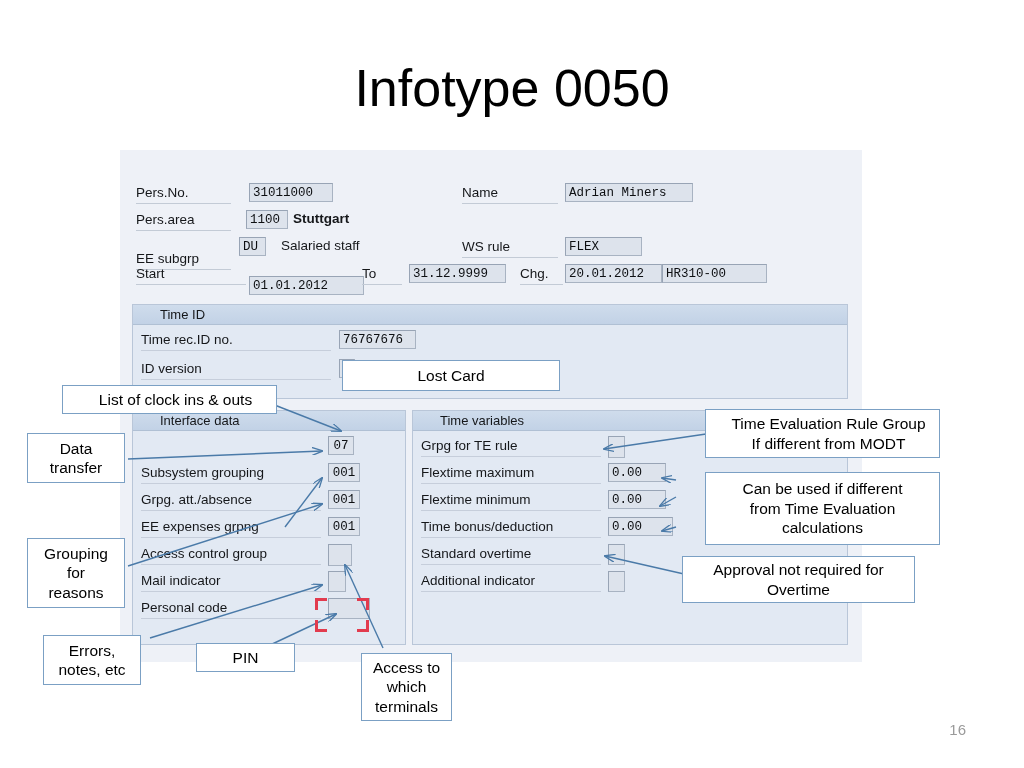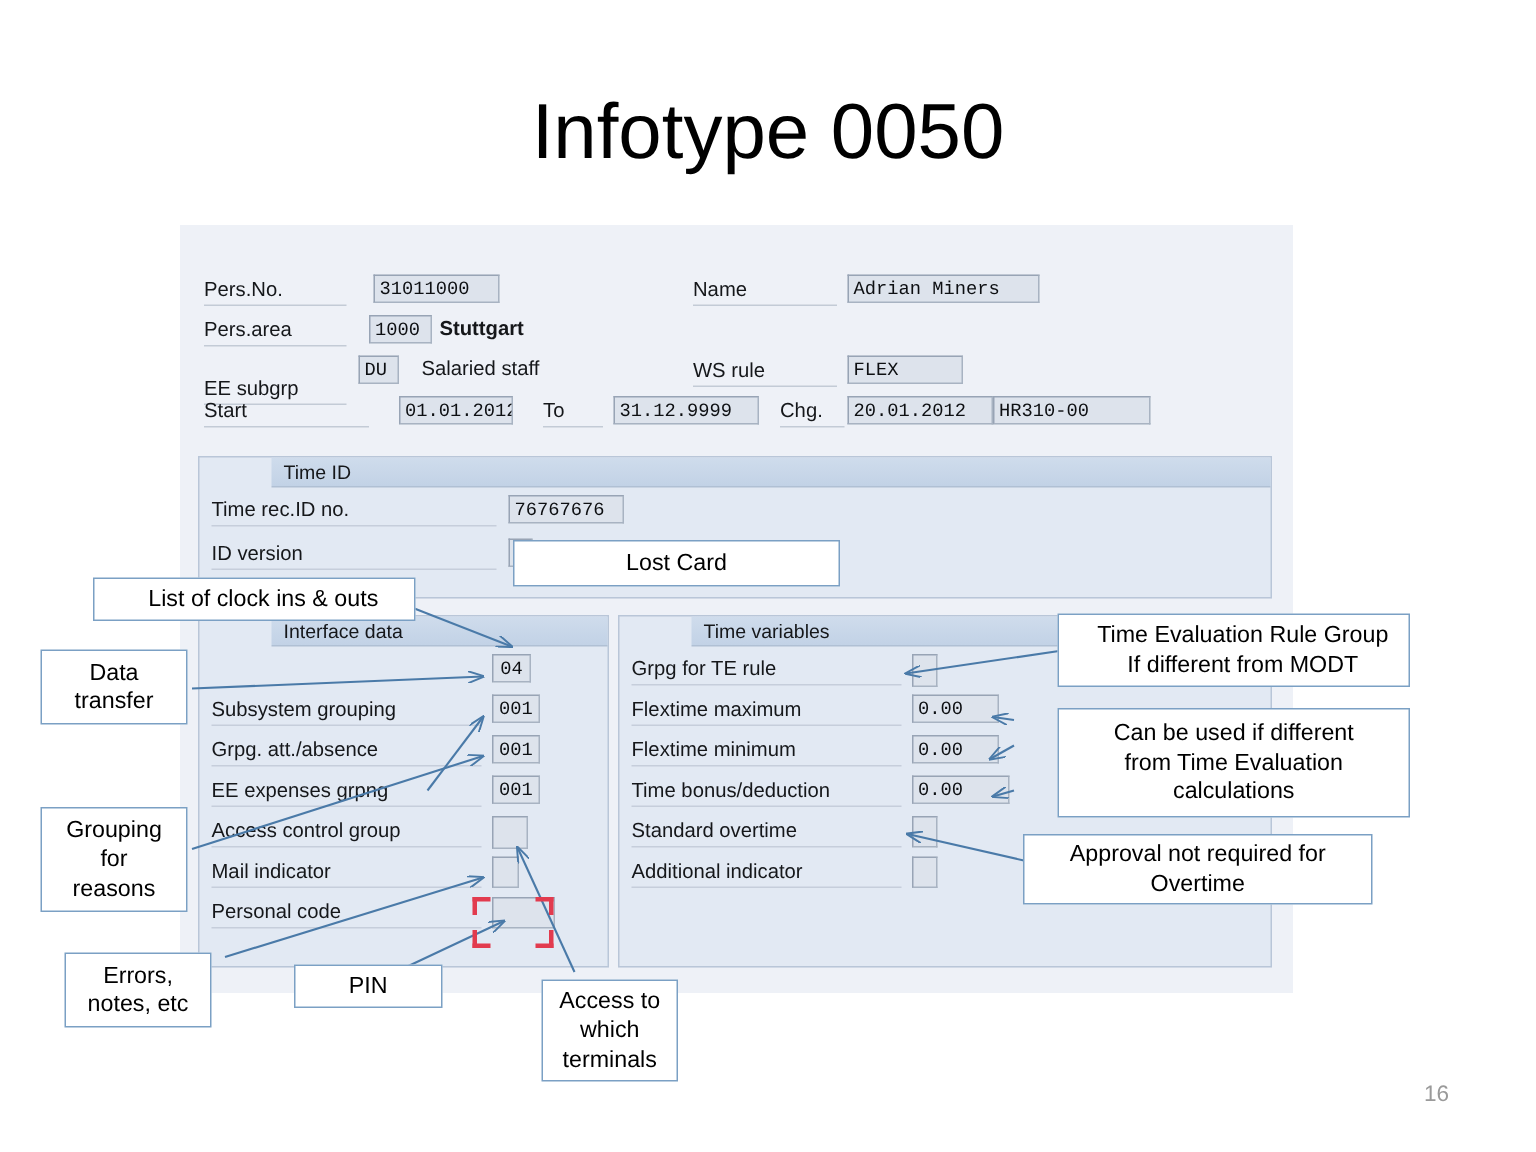--- a/index.html
+++ b/index.html
@@ -78,24 +78,23 @@
     position:absolute;
     background:#e2e9f3;
     border:1px solid #b9c6d8;
   }
   .gbox-title{
     position:absolute;left:0;top:0;right:0;height:20px;
     background:linear-gradient(to bottom,#cfdcec 0%,#c2d2e6 100%);
     border-bottom:1px solid #b0c0d4;
     font-size:13px;color:#15171a;
     line-height:19px;
-    padding-left:8px;
+    padding-left:27px;
     box-sizing:border-box;
     font-family:"Liberation Sans", sans-serif;
-    margin-left:48px;
   }
   .grow{
     position:absolute;left:8px;
     height:27px;
   }
   .glbl{
     position:absolute;left:0;top:3px;
     font-size:13.5px;color:#15171a;
     white-space:nowrap;
     border-bottom:1px solid #c6cedb;
@@ -143,31 +142,31 @@
   <div class="sap-shot">
 
     <div class="sap-header">
 
       <div class="hdr-lbl" style="left:8px;top:20px;width:95px;">Pers.No.</div>
       <div class="fld" style="left:121px;top:19px;width:84px;">31011000</div>
       <div class="hdr-lbl" style="left:334px;top:20px;width:96px;">Name</div>
       <div class="fld" style="left:437px;top:19px;width:128px;">Adrian Miners</div>
 
       <div class="hdr-lbl" style="left:8px;top:47px;width:95px;">Pers.area</div>
-      <div class="fld" style="left:118px;top:46px;width:42px;">1000</div>
+      <div class="fld" style="left:118px;top:46px;width:42px;">1100</div>
       <div class="hdr-plain" style="left:165px;top:47px;font-weight:bold;">Stuttgart</div>
 
       <div class="hdr-lbl" style="left:8px;top:86px;width:95px;">EE subgrp</div>
       <div class="fld" style="left:111px;top:73px;width:27px;">DU</div>
       <div class="hdr-plain" style="left:153px;top:74px;">Salaried staff</div>
       <div class="hdr-lbl" style="left:334px;top:74px;width:96px;">WS rule</div>
       <div class="fld" style="left:437px;top:73px;width:77px;">FLEX</div>
 
       <div class="hdr-lbl" style="left:8px;top:101px;width:110px;">Start</div>
-      <div class="fld" style="left:121px;top:100px;width:76px;margin-left:17px;">01.01.2012</div>
+      <div class="fld" style="left:121px;top:112px;width:115px;">01.01.2012</div>
       <div class="hdr-lbl" style="left:234px;top:101px;width:40px;">To</div>
       <div class="fld" style="left:281px;top:100px;width:97px;">31.12.9999</div>
       <div class="hdr-lbl" style="left:392px;top:101px;width:43px;">Chg.</div>
       <div class="fld" style="left:437px;top:100px;width:97px;">20.01.2012</div>
       <div class="fld" style="left:534px;top:100px;width:105px;">HR310-00</div>
     </div>
 
     <div class="gbox" style="left:12px;top:154px;width:714px;height:93px;">
       <div class="gbox-title">Time ID</div>
 
@@ -179,21 +178,21 @@
       <div class="grow" style="top:52px;width:690px;">
         <div class="glbl" style="width:190px;">ID version</div>
         <div class="fld" style="left:198px;top:2px;width:16px;"></div>
       </div>
     </div>
 
     <div class="gbox" style="left:12px;top:260px;width:272px;height:233px;">
       <div class="gbox-title">Interface data</div>
 
       <div class="grow" style="top:23px;width:250px;">
-        <div class="fld" style="left:187px;top:2px;width:26px;text-align:center;">04</div>
+        <div class="fld" style="left:187px;top:2px;width:26px;text-align:center;">07</div>
       </div>
       <div class="grow" style="top:50px;width:250px;">
         <div class="glbl" style="width:180px;">Subsystem grouping</div>
         <div class="fld" style="left:187px;top:2px;width:32px;text-align:center;">001</div>
       </div>
       <div class="grow" style="top:77px;width:250px;">
         <div class="glbl" style="width:180px;">Grpg. att./absence</div>
         <div class="fld" style="left:187px;top:2px;width:32px;text-align:center;">001</div>
       </div>
       <div class="grow" style="top:104px;width:250px;">

